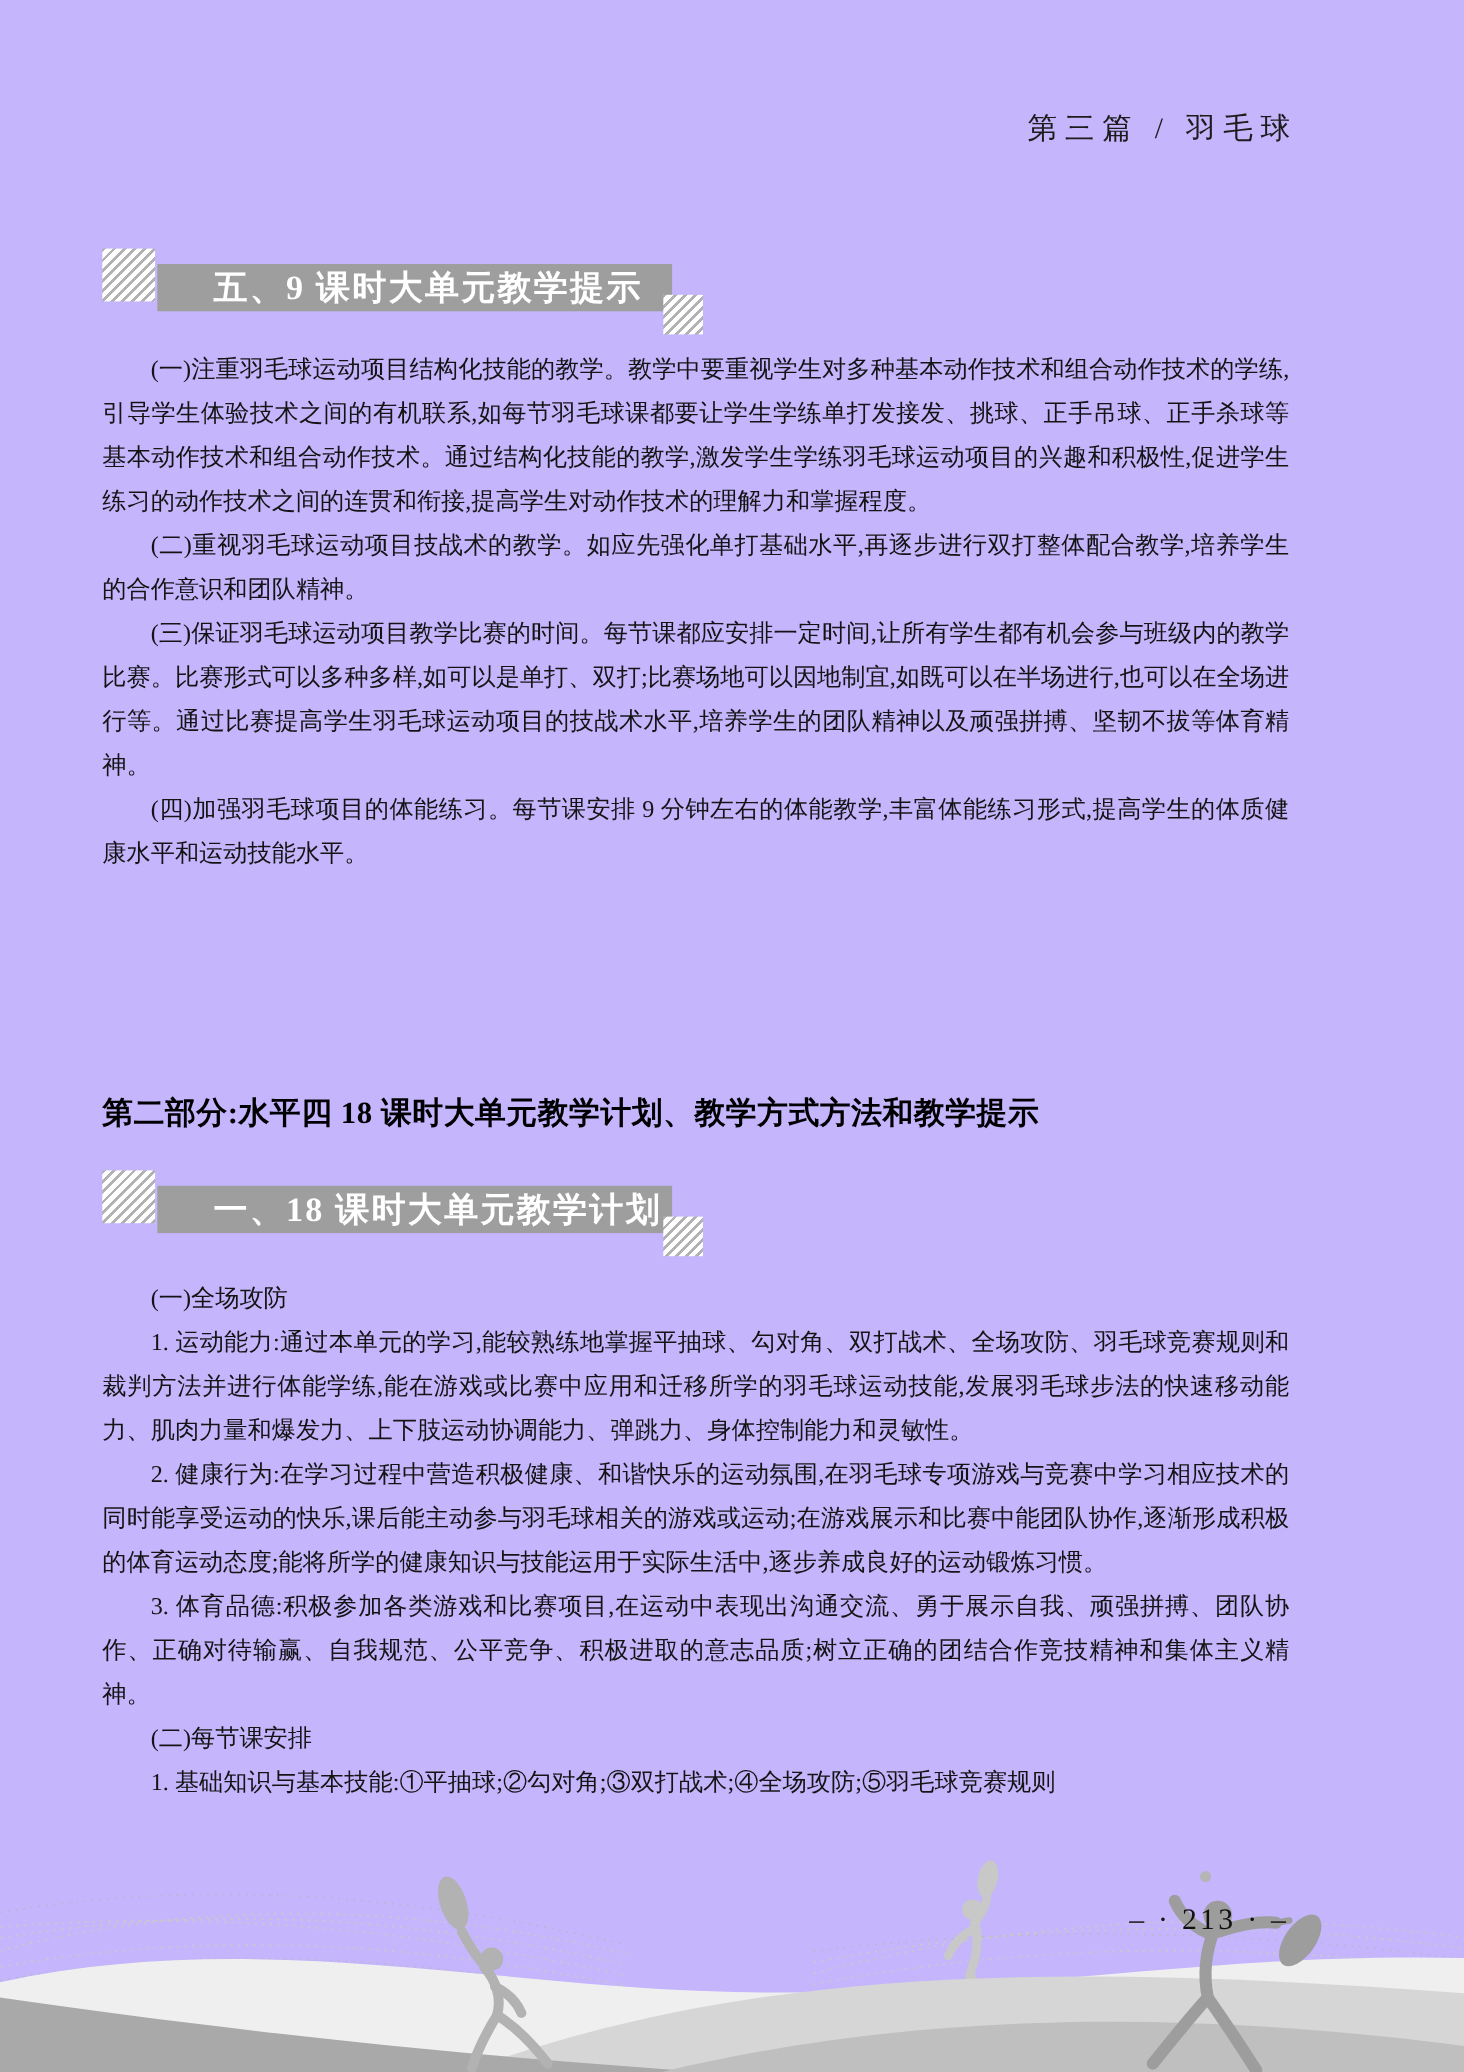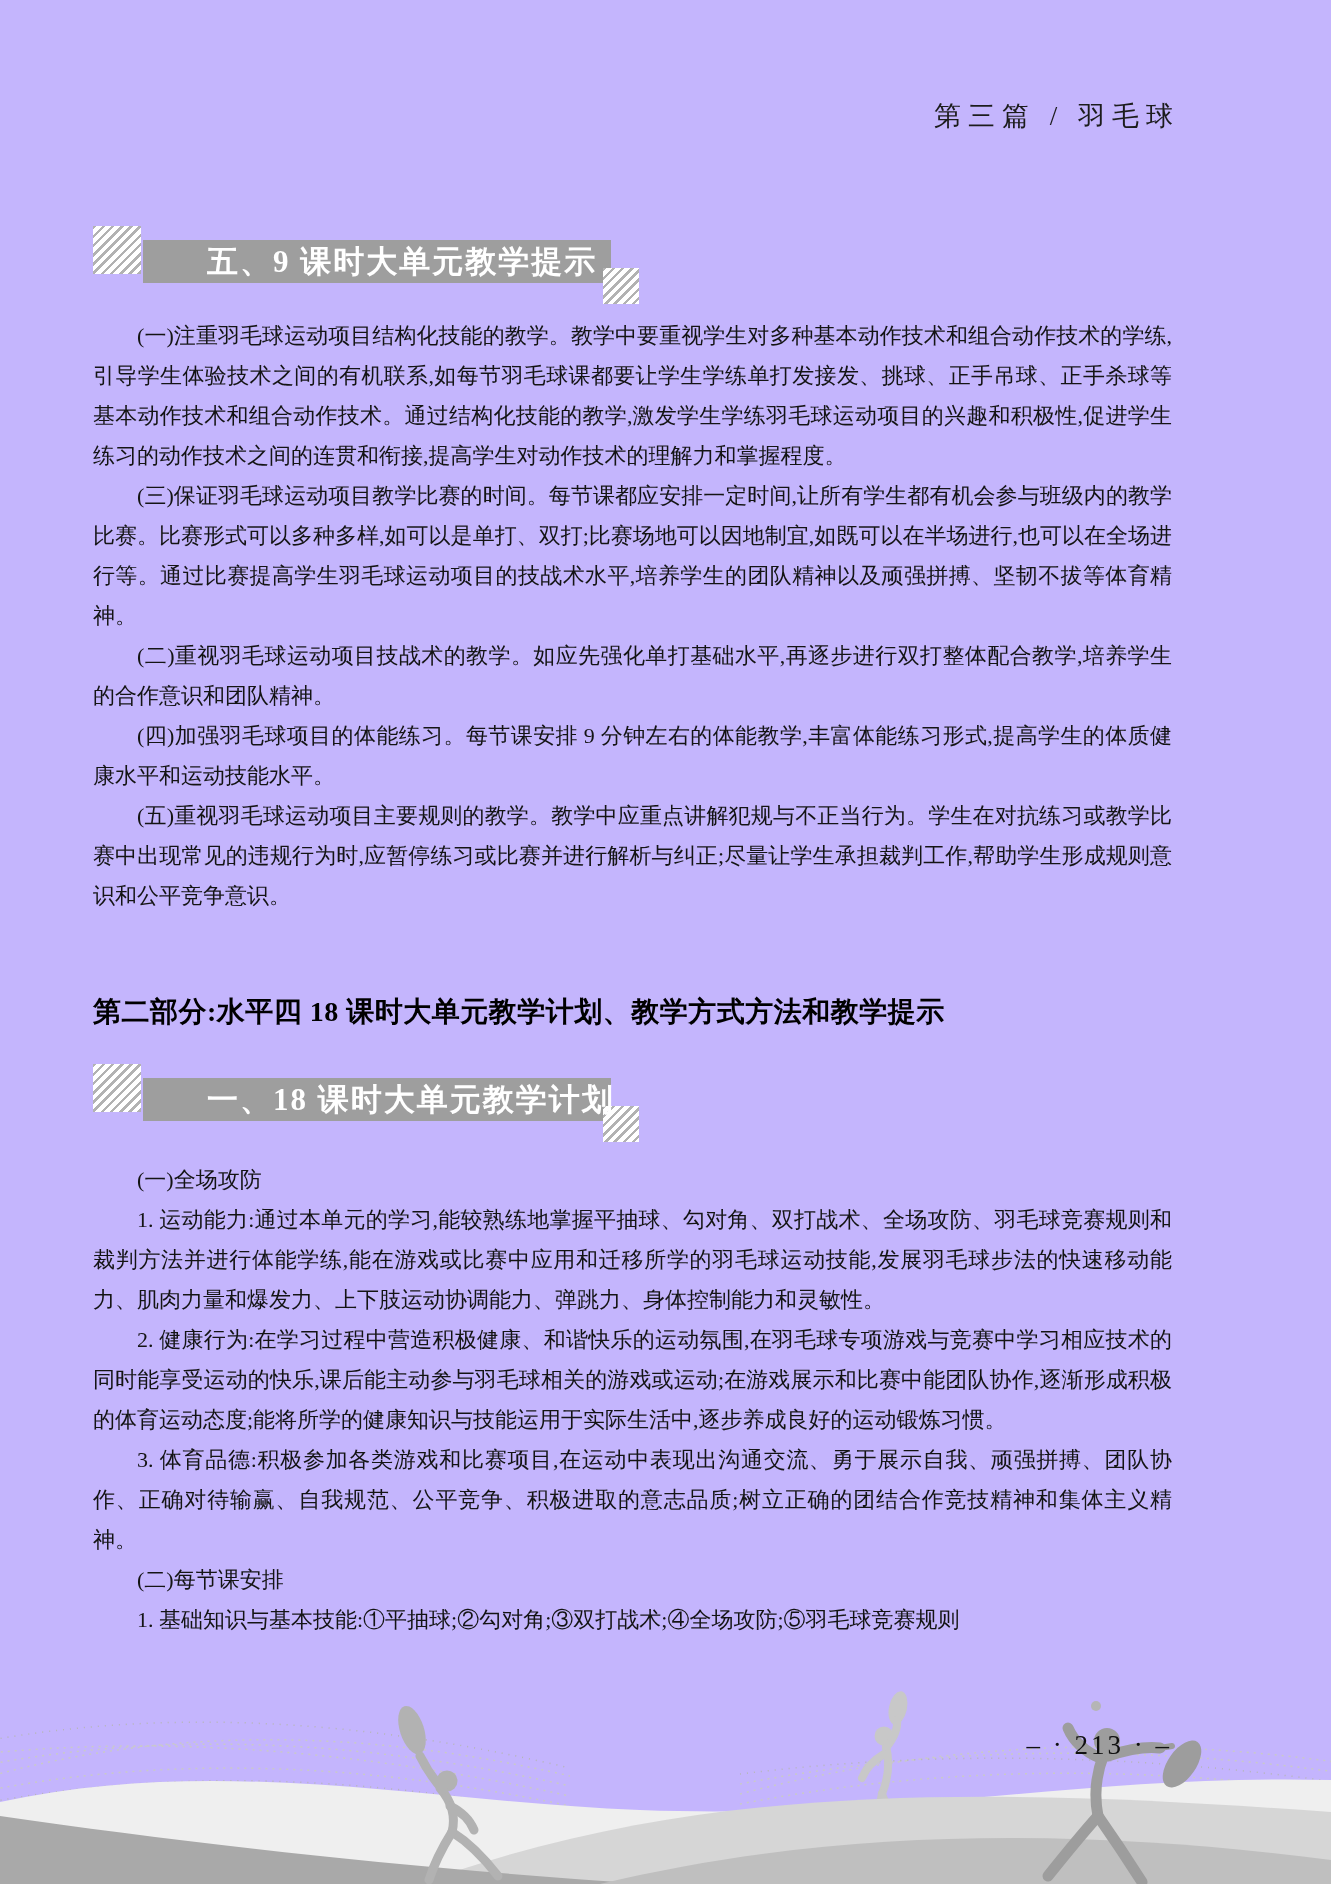--- a/index.html
+++ b/index.html
@@ -18,21 +18,21 @@
     font-size:27px; letter-spacing:7px; color:#1c1c1c;
     font-family:"Liberation Serif","DejaVu Serif",serif;
   }
   .content { position:absolute; left:93px; top:0; width:1079px; z-index:2; }
 
   
   .banner { position:absolute; left:50px; height:43px; width:468px;
             background:#9e9e9e; display:flex; align-items:center; z-index:2; }
   .banner-label {
     color:#ffffff; font-weight:bold; font-size:31px; letter-spacing:2px;
-    padding-left:64px; white-space:nowrap;
+    padding-left:51px; white-space:nowrap;
   }
   .hatch {
     position:absolute; width:48px; height:48px;
     background:repeating-linear-gradient(135deg,#b2b2b2 0px,#b2b2b2 2.5px,#ffffff 2.5px,#ffffff 6.5px);
   }
   .hatch-left  { left:-50px; top:-14px; }
   .hatch-right { width:36px; height:36px; left:calc(100% - 8px); top:28px; z-index:-1; }
 
   
   .bodytext p {
@@ -70,24 +70,23 @@
   <div class="content">
 
     <div class="banner banner1">
       <span class="hatch hatch-left"></span>
       <span class="banner-label">五、9 课时大单元教学提示</span>
       <span class="hatch hatch-right"></span>
     </div>
 
     <div class="bodytext sec1">
       <p>(一)注重羽毛球运动项目结构化技能的教学。教学中要重视学生对多种基本动作技术和组合动作技术的学练,引导学生体验技术之间的有机联系,如每节羽毛球课都要让学生学练单打发接发、挑球、正手吊球、正手杀球等基本动作技术和组合动作技术。通过结构化技能的教学,激发学生学练羽毛球运动项目的兴趣和积极性,促进学生练习的动作技术之间的连贯和衔接,提高学生对动作技术的理解力和掌握程度。</p>
+      <p>(二)重视羽毛球运动项目技战术的教学。如应先强化单打基础水平,再逐步进行双打整体配合教学,培养学生的合作意识和团队精神。</p>
       <p>(三)保证羽毛球运动项目教学比赛的时间。每节课都应安排一定时间,让所有学生都有机会参与班级内的教学比赛。比赛形式可以多种多样,如可以是单打、双打;比赛场地可以因地制宜,如既可以在半场进行,也可以在全场进行等。通过比赛提高学生羽毛球运动项目的技战术水平,培养学生的团队精神以及顽强拼搏、坚韧不拔等体育精神。</p>
-      <p>(二)重视羽毛球运动项目技战术的教学。如应先强化单打基础水平,再逐步进行双打整体配合教学,培养学生的合作意识和团队精神。</p>
       <p>(四)加强羽毛球项目的体能练习。每节课安排 9 分钟左右的体能教学,丰富体能练习形式,提高学生的体质健康水平和运动技能水平。</p>
-      <p>(五)重视羽毛球运动项目主要规则的教学。教学中应重点讲解犯规与不正当行为。学生在对抗练习或教学比赛中出现常见的违规行为时,应暂停练习或比赛并进行解析与纠正;尽量让学生承担裁判工作,帮助学生形成规则意识和公平竞争意识。</p>
     </div>
 
     <div class="part-heading">第二部分:水平四 18 课时大单元教学计划、教学方式方法和教学提示</div>
 
     <div class="banner banner2">
       <span class="hatch hatch-left"></span>
       <span class="banner-label">一、18 课时大单元教学计划</span>
       <span class="hatch hatch-right"></span>
     </div>
 

